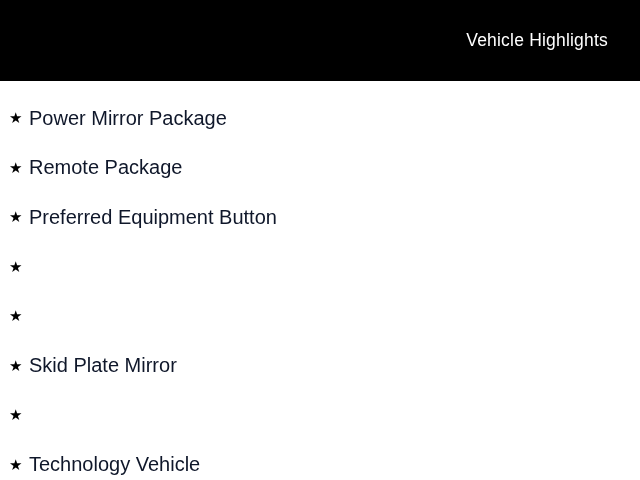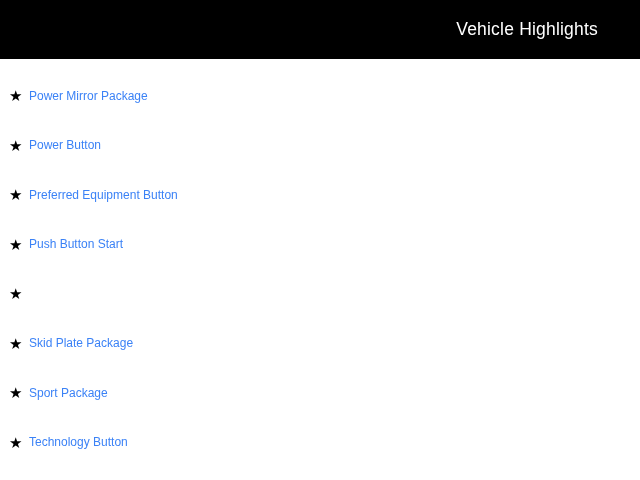--- a/index.html
+++ b/index.html
@@ -14,27 +14,27 @@
     overflow: hidden;
   }
   .page {
     position: relative;
     width: 640px;
     height: 480px;
     background: #ffffff;
   }
   .header-bar {
     width: 640px;
-    height: 59px;
+    height: 81px;
     background: #000000;
     display: flex;
     align-items: center;
     justify-content: flex-end;
     box-sizing: border-box;
-    padding-right: 42px;
+    padding-right: 32px;
   }
   .header-title {
     color: #ffffff;
     font-size: 17.5px;
     letter-spacing: 0.2px;
     line-height: 1;
     white-space: nowrap;
   }
   .highlights-list {
     list-style: none;
@@ -51,62 +51,60 @@
   }
   .bullet-star {
     width: 20px;
     color: #000000;
     font-size: 15px;
     line-height: 1;
     text-align: left;
     flex: 0 0 auto;
   }
   .item-label {
-    color: #3b82f6;
-    font-size: 12px;
+    color: #0f172a;
+    font-size: 20px;
     line-height: 1;
     white-space: nowrap;
   }
 </style>
 </head>
 <body>
 
 <div class="page">
 
   <div class="header-bar">
     <div class="header-title">Vehicle Highlights</div>
   </div>
 
   <ul class="highlights-list">
     <li class="highlight-item">
       <span class="bullet-star">★</span>
       <span class="item-label">Power Mirror Package</span>
     </li>
     <li class="highlight-item">
       <span class="bullet-star">★</span>
-      <span class="item-label">Power Button</span>
+      <span class="item-label">Remote Package</span>
     </li>
     <li class="highlight-item">
       <span class="bullet-star">★</span>
       <span class="item-label">Preferred Equipment Button</span>
     </li>
     <li class="highlight-item">
       <span class="bullet-star">★</span>
-      <span class="item-label">Push Button Start</span>
     </li>
     <li class="highlight-item">
       <span class="bullet-star">★</span>
     </li>
     <li class="highlight-item">
       <span class="bullet-star">★</span>
-      <span class="item-label">Skid Plate Package</span>
+      <span class="item-label">Skid Plate Mirror</span>
     </li>
     <li class="highlight-item">
       <span class="bullet-star">★</span>
-      <span class="item-label">Sport Package</span>
     </li>
     <li class="highlight-item">
       <span class="bullet-star">★</span>
-      <span class="item-label">Technology Button</span>
+      <span class="item-label">Technology Vehicle</span>
     </li>
   </ul>
 
 </div>
 
 </body></html>

